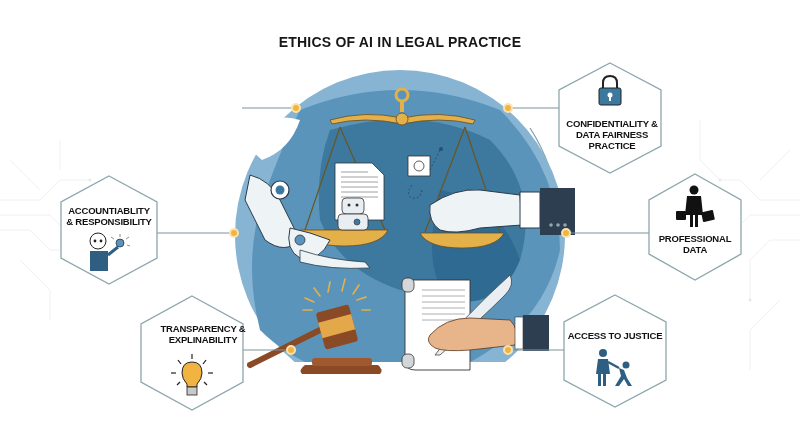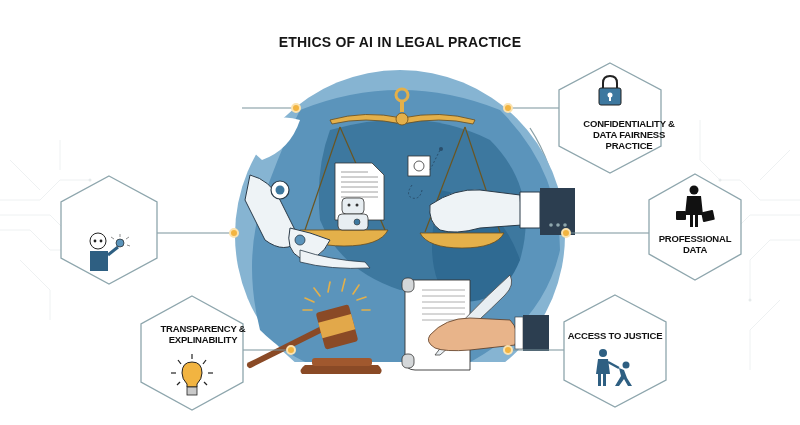--- a/index.html
+++ b/index.html
@@ -174,20 +174,24 @@
     </g>
   </svg>
 
   <div class="title">ETHICS OF AI IN LEGAL PRACTICE</div>
 
 
   <div class="hex" style="left:60px; top:175px; width:98px; height:110px;">
     <svg class="shape" width="98" height="110">
         <polygon points="49,1 97,27 97,83 49,109 1,83 1,27" fill="#fff" stroke="#8ea6ad" stroke-width="1.3"></polygon>
       </svg>
+    <div class="label" style="top:30px;">
+      <span>ACCOUNTIABLITY</span>
+        <span>&amp; RESPONSIBILITY</span>
+    </div>
     <svg class="icon" style="left:26px; top:56px;" width="50" height="42">
       <circle cx="12" cy="10" r="8" fill="#fff" stroke="#222" stroke-width="1"></circle>
       <circle cx="9" cy="10" r="1.4" fill="#222"></circle>
         <circle cx="15" cy="10" r="1.4" fill="#222"></circle>
       <rect x="4" y="20" width="18" height="20" fill="#2e5f82"></rect>
       <path d="M22 24 L32 16" stroke="#2e5f82" stroke-width="3"></path>
       <circle cx="34" cy="12" r="4" fill="#5b94bb" stroke="#222" stroke-width="0.7"></circle>
       <g stroke="#444" stroke-width="0.6">
           <line x1="34" y1="3" x2="34" y2="6"></line>
           <line x1="40" y1="8" x2="43" y2="6"></line>
@@ -213,21 +217,21 @@
           <line x1="3" y1="20" x2="8" y2="20"></line>
           <line x1="45" y1="20" x2="40" y2="20"></line>
           <line x1="9" y1="32" x2="12" y2="29"></line>
           <line x1="39" y1="32" x2="36" y2="29"></line>
         </g>
       <path d="M24 9 Q34 9 34 20 Q34 26 29 31 V34 H19 V31 Q14 26 14 20 Q14 9 24 9 Z" fill="#f2b441" stroke="#222" stroke-width="1"></path>
       <rect x="19" y="34" width="10" height="8" fill="#c9c9c9" stroke="#222" stroke-width="0.8"></rect>
     </svg>
   </div>
 
-  <div class="hex" style="left:558px; top:62px; width:108px; height:112px;padding-left:34px;">
+  <div class="hex" style="left:558px; top:62px; width:108px; height:112px;">
     <svg class="shape" width="104" height="112">
         <polygon points="52,1 103,28 103,84 52,111 1,84 1,28" fill="#fff" stroke="#8ea6ad" stroke-width="1.3"></polygon>
       </svg>
     <svg class="icon" style="left:38px; top:12px;" width="28" height="32">
       <path d="M7 14 V9 Q7 2 14 2 Q21 2 21 9 V14" fill="none" stroke="#222" stroke-width="2"></path>
       <rect x="3" y="14" width="22" height="17" rx="2" fill="#3d789f" stroke="#222" stroke-width="1"></rect>
       <circle cx="14" cy="21" r="2.5" fill="#fff"></circle>
         <rect x="13" y="22" width="2" height="5" fill="#fff"></rect>
     </svg>
     <div class="label" style="top:56px;">

